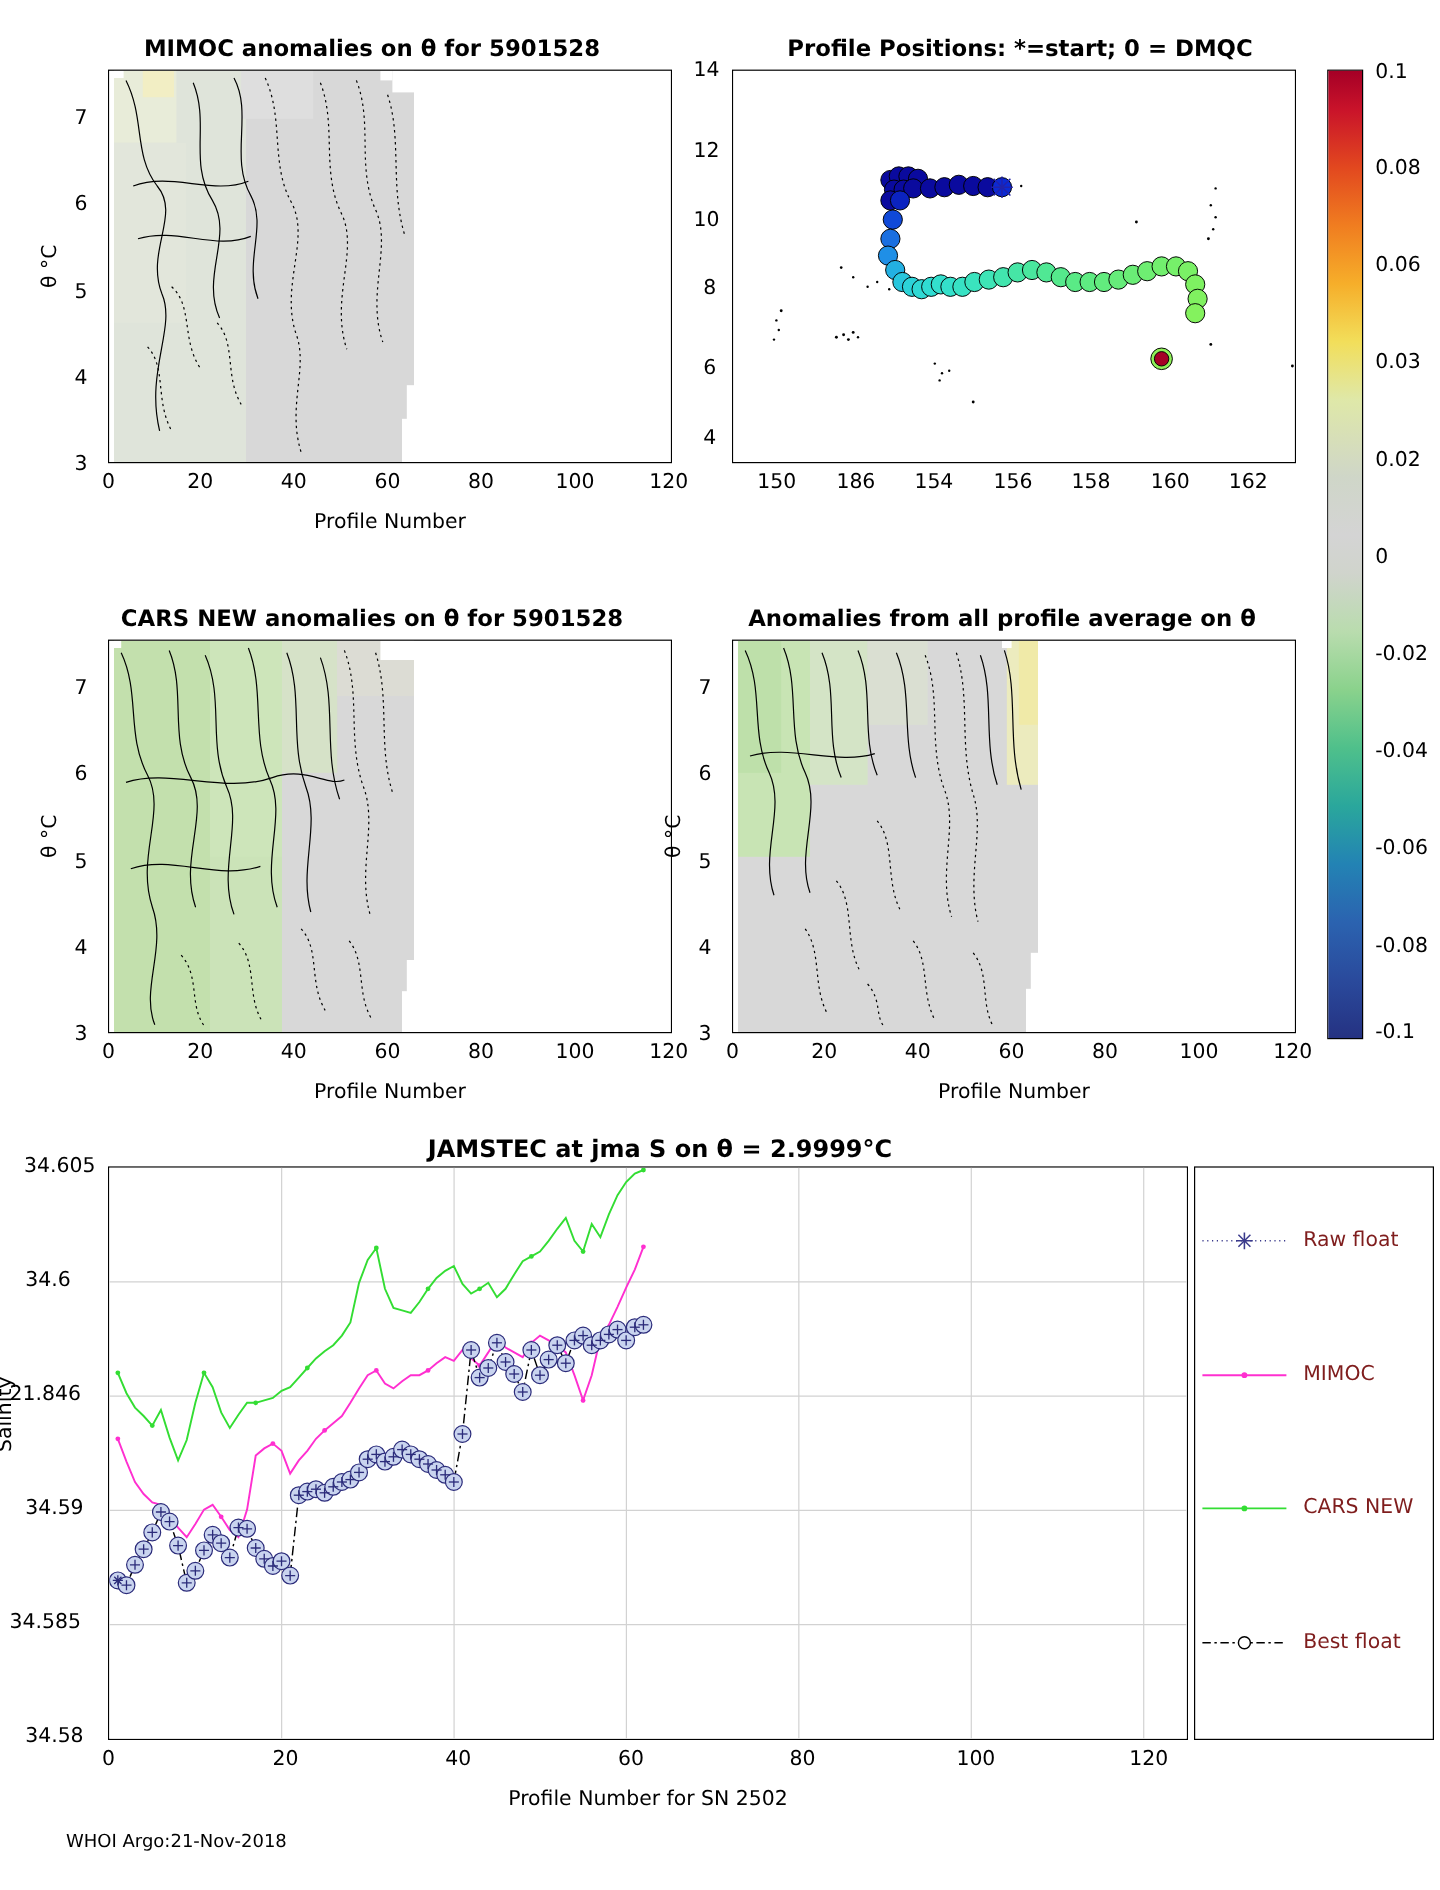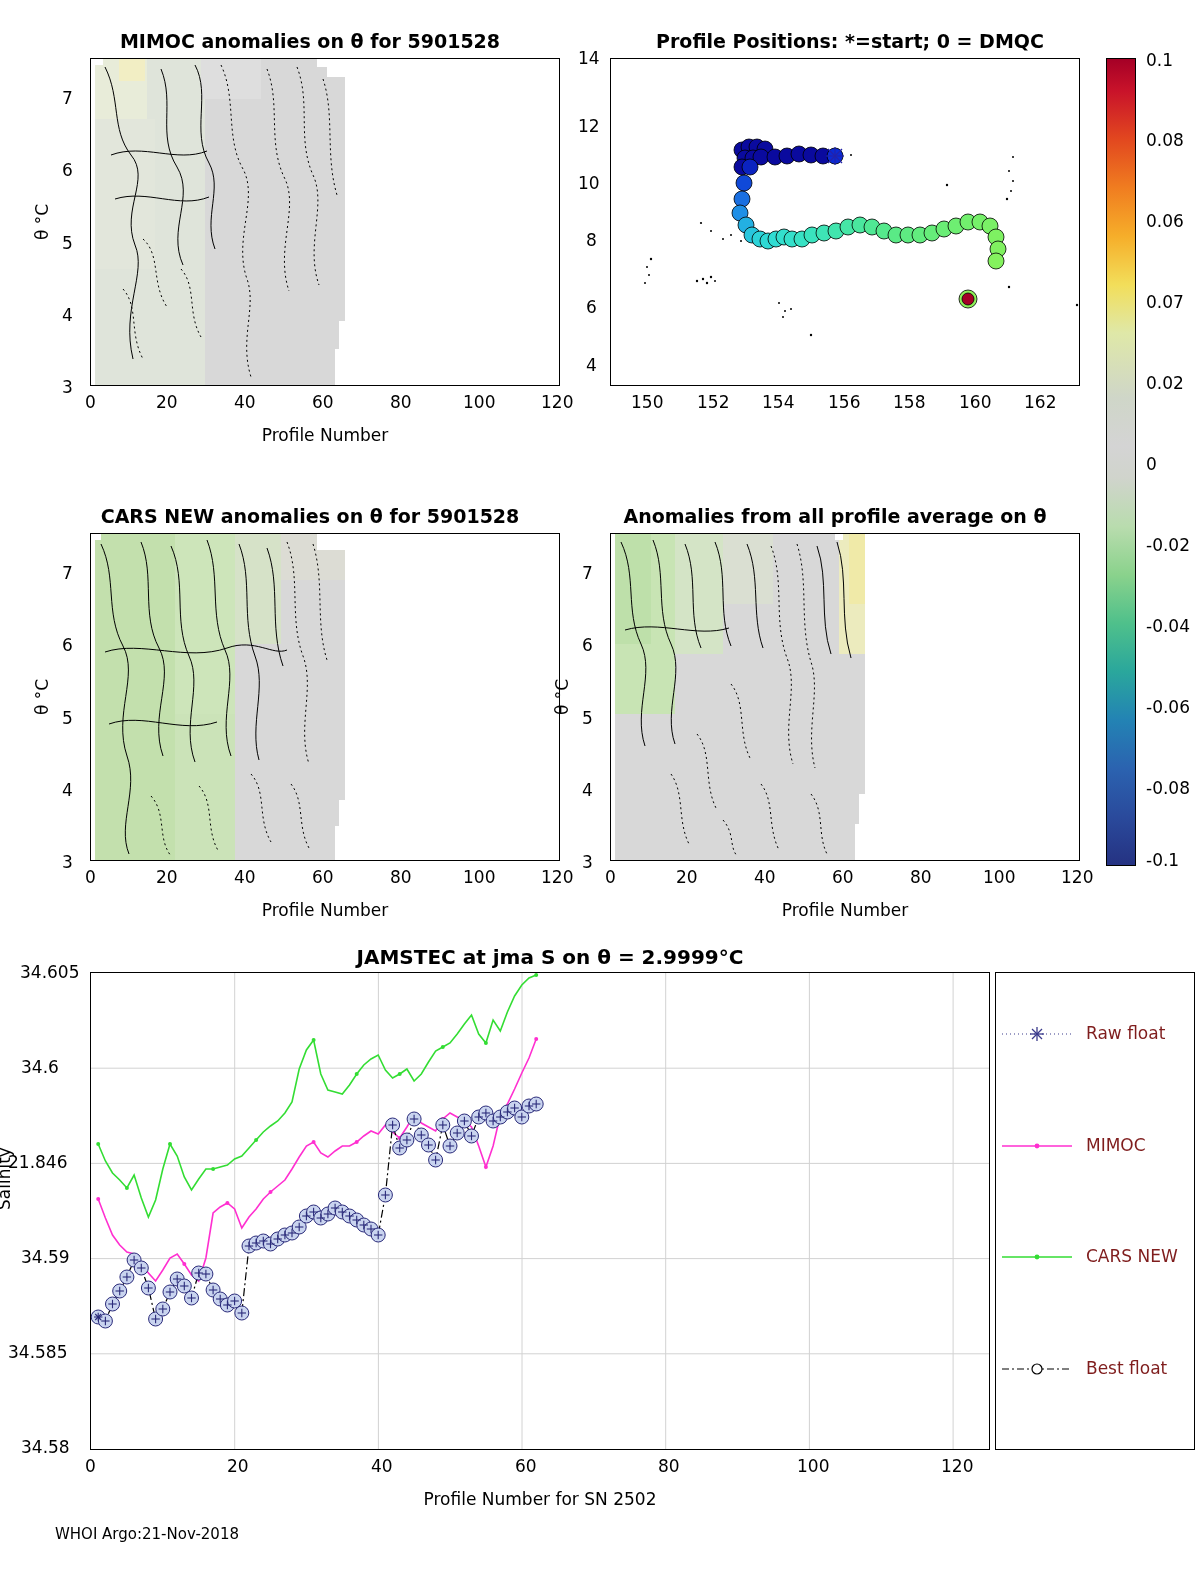--- a/index.html
+++ b/index.html
@@ -183,38 +183,38 @@
     </g>
   </svg>
 </div>
 <div class="abs tick" style="left:578px;top:48px;">14</div>
 <div class="abs tick" style="left:578px;top:116px;">12</div>
 <div class="abs tick" style="left:578px;top:173px;">10</div>
 <div class="abs tick" style="left:586px;top:230px;">8</div>
 <div class="abs tick" style="left:586px;top:297px;">6</div>
 <div class="abs tick" style="left:586px;top:355px;">4</div>
 <div class="abs tick" style="left:631px;top:392px;">150</div>
-<div class="abs tick" style="left:697px;top:392px;">152</div>
+<div class="abs tick" style="left:697px;top:392px;">186</div>
 <div class="abs tick" style="left:762px;top:392px;text-align:right;">154</div>
 <div class="abs tick" style="left:828px;top:392px;">156</div>
 <div class="abs tick" style="left:893px;top:392px;">158</div>
 <div class="abs tick" style="left:959px;top:392px;">160</div>
 <div class="abs tick" style="left:1024px;top:392px;">162</div>
 
 <div class="cbar" style="left:1106px;top:58px;width:30px;height:808px;">
   <div class="cbar-grad" style="background:linear-gradient(to bottom,
          #a50026 0%, #c9132a 4%, #e2481f 10%, #f07d20 16%, #f6ae2a 22%,
          #f2de5a 28%, #dfe8a8 34%, #cfd6c8 42%, #d4d4d4 48%, #d0d4cc 52%,
          #b9dcae 58%, #8ad28c 64%, #4fc08b 70%, #2aa79c 76%,
          #2383b4 82%, #2b63b0 88%, #2a4a9c 94%, #253282 100%);"></div>
 </div>
 <div class="cbtick" style="left:1146px;top:50px;">0.1</div>
 <div class="cbtick" style="left:1146px;top:130px;">0.08</div>
 <div class="cbtick" style="left:1146px;top:211px;">0.06</div>
-<div class="cbtick" style="left:1146px;top:292px;">0.07</div>
+<div class="cbtick" style="left:1146px;top:292px;">0.03</div>
 <div class="cbtick" style="left:1146px;top:373px;">0.02</div>
 <div class="cbtick" style="left:1146px;top:454px;">0</div>
 <div class="cbtick" style="left:1146px;top:535px;text-align:right;">-0.02</div>
 <div class="cbtick" style="left:1146px;top:616px;">-0.04</div>
 <div class="cbtick" style="left:1146px;top:697px;">-0.06</div>
 <div class="cbtick" style="left:1146px;top:778px;">-0.08</div>
 <div class="cbtick" style="left:1146px;top:850px;">-0.1</div>
 
 <div class="abs title" style="left:40px;top:505px;width:540px;">CARS NEW anomalies on θ for 5901528</div>
 <div class="panelbox" style="left:90px;top:533px;width:470px;height:328px;">

